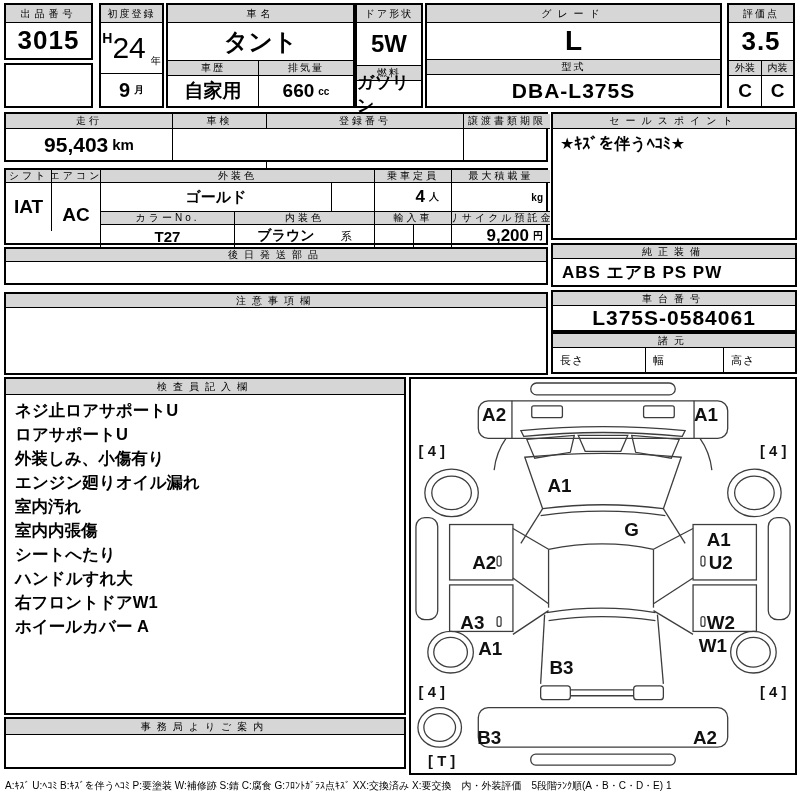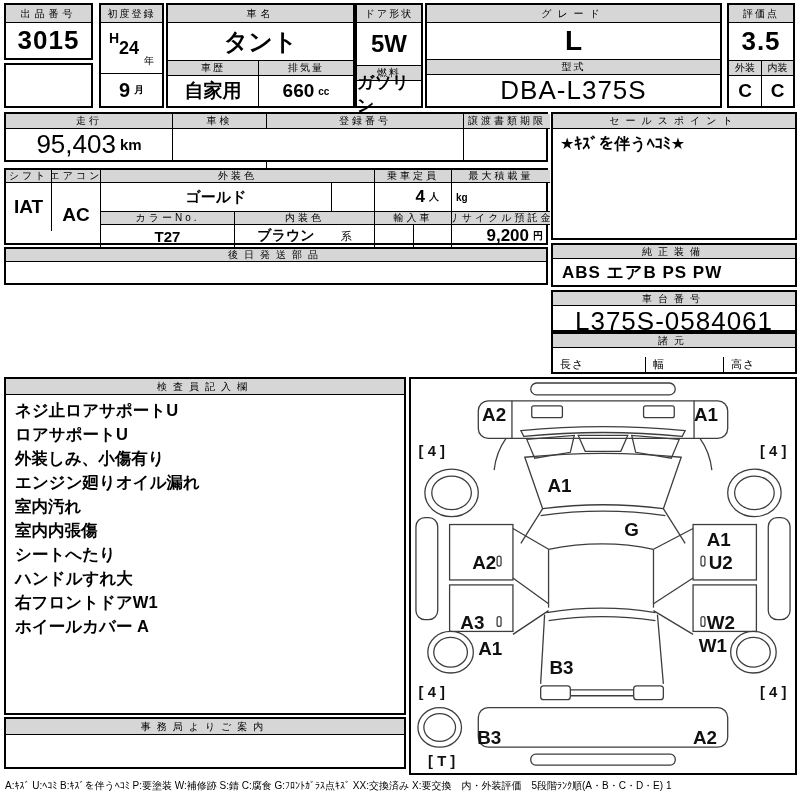--- a/index.html
+++ b/index.html
@@ -8,45 +8,45 @@
   .box{position:absolute;border:2px solid #000;box-sizing:border-box;background:#fff;}
   .col{display:flex;flex-direction:column;}
   .ih{background:#d6d6d6;border-bottom:1px solid #000;display:flex;align-items:center;justify-content:center;
       font-size:10px;letter-spacing:4px;white-space:nowrap;overflow:hidden;flex:none;}
   .h17{height:17px;} .h15{height:15px;} .h14{height:14px;} .h13{height:13px;} .h12{height:12px;}
   .ls2{letter-spacing:2px;} .ls5{letter-spacing:6px;} .tight{letter-spacing:0;}
   .bt{border-top:1px solid #000;}
   .vcen{flex:1;display:flex;align-items:center;justify-content:center;}
   .b26{font-weight:bold;font-size:26px;letter-spacing:1px;}
   .b24{font-weight:bold;font-size:24px;}
-  .b21{font-weight:normal;font-size:26px;}
+  .b21{font-weight:bold;font-size:21px;}
   .b19{font-weight:bold;font-size:19px;}
   .b17{font-weight:bold;font-size:17px;}
   .b15{font-weight:bold;font-size:15px;}
   .unit{font-size:10px;font-weight:bold;margin-left:4px;}
   .subrow{display:flex;flex:none;}
   .subcol{display:flex;flex-direction:column;box-sizing:border-box;}
   .bl{border-left:1px solid #000;}
   
   .ac{position:absolute;box-sizing:border-box;display:flex;align-items:center;justify-content:center;overflow:hidden;}
   .ih2{background:#d6d6d6;font-size:10px;letter-spacing:3px;border-bottom:1px solid #000;border-right:1px solid #000;white-space:nowrap;}
   .iv{border-right:1px solid #000;}
   .bb{border-bottom:1px solid #000;}
   .nbr{border-right:none;}
   .freg{flex:1.6;display:flex;align-items:center;justify-content:center;}
   .era{font-weight:bold;font-size:14px;align-self:flex-start;padding-top:7px;}
-  .n26{font-weight:bold;font-size:18px;}
+  .n26{font-weight:normal;font-size:30px;}
   .n20{font-weight:bold;font-size:20px;}
   .self-end{align-self:flex-end;padding-bottom:5px;margin-left:5px;font-weight:normal;}
   .fregm{flex:1;display:flex;align-items:center;justify-content:center;border-top:1px solid #000;}
   .ph{font-size:12px;letter-spacing:2px;margin-top:33px;}
   .padtext{flex:1;padding:5px 7px;font-weight:bold;font-size:15px;}
   .notes{flex:1;padding:3px 9px;}
   .note{font-weight:bold;font-size:16.5px;line-height:24px;white-space:nowrap;}
-  .spec3{flex:1;display:flex;align-items:flex-end;}
+  .spec3{flex:1;display:flex;}
   .speccell{display:flex;align-items:center;padding-left:7px;font-size:11px;letter-spacing:1px;box-sizing:border-box;}
   .legend{position:absolute;left:5px;top:779px;width:792px;font-size:10px;white-space:nowrap;letter-spacing:0;}
   svg .ln{stroke:#3d3d3d;stroke-width:1.3;fill:none;}
   svg text.mk{font-family:"Liberation Sans","DejaVu Sans",sans-serif;font-weight:bold;font-size:19px;text-anchor:middle;fill:#101010;}
   svg text.mks{font-size:15px;}
 </style>
 </head>
 <body>
 
 <div class="sheet">
@@ -139,21 +139,21 @@
     <div class="ac ih2 tight nbr" style="left:446px;top:0;width:98px;height:13px">最大積載量</div>
 
     <div class="ac iv b19" style="left:0;top:13px;width:46px;height:48px">IAT</div>
     <div class="ac iv b19" style="left:46px;top:13px;width:49px;height:64px">AC</div>
     <div class="ac iv bb b15" style="left:95px;top:13px;width:231px;height:29px">ゴールド</div>
     <div class="ac iv bb" style="left:326px;top:13px;width:43px;height:29px"></div>
     <div class="ac iv bb" style="left:369px;top:13px;width:77px;height:29px;justify-content:flex-end;padding-right:12px">
       <span class="b17">4</span>
       <span class="unit">人</span>
     </div>
-    <div class="ac bb nbr" style="left:446px;top:13px;width:98px;height:29px;justify-content:flex-start;padding-right:7px">
+    <div class="ac bb nbr" style="left:446px;top:13px;width:98px;height:29px;justify-content:flex-end;padding-right:7px">
       <span class="unit">kg</span>
     </div>
 
     <div class="ac ih2 tight" style="left:95px;top:42px;width:134px;height:13px">カラーNo.</div>
     <div class="ac ih2" style="left:229px;top:42px;width:140px;height:13px">内装色</div>
     <div class="ac ih2" style="left:369px;top:42px;width:77px;height:13px">輸入車</div>
     <div class="ac ih2 tight nbr" style="left:446px;top:42px;width:98px;height:13px">リサイクル預託金</div>
 
     <div class="ac iv b15" style="left:95px;top:55px;width:134px;height:22px">T27</div>
     <div class="ac iv" style="left:229px;top:55px;width:140px;height:22px">
@@ -163,20 +163,24 @@
     <div class="ac iv" style="left:369px;top:55px;width:39px;height:22px"></div>
     <div class="ac iv" style="left:408px;top:55px;width:38px;height:22px"></div>
     <div class="ac nbr" style="left:446px;top:55px;width:98px;height:22px;justify-content:flex-end;padding-right:7px">
       <span class="b17">9,200</span>
       <span class="unit">円</span>
     </div>
   </div>
 
   <div class="box col" style="left:4px;top:247px;width:544px;height:38px">
     <div class="ih h12 ls5">後日発送部品</div>
+    <div class="vcen"></div>
+  </div>
+  <div class="box col" style="left:4px;top:292px;width:544px;height:83px">
+    <div class="ih h13 ls5">注意事項欄</div>
     <div class="vcen"></div>
   </div>
 
   <div class="box col" style="left:551px;top:112px;width:246px;height:128px">
     <div class="ih h14 ls5">セールスポイント</div>
     <div class="padtext" style="font-size:16px">★ｷｽﾞを伴うﾍｺﾐ★</div>
   </div>
   <div class="box col" style="left:551px;top:243px;width:246px;height:44px">
     <div class="ih h13 ls5">純正装備</div>
     <div style="flex:1;display:flex;align-items:center;padding-left:9px;font-weight:bold;font-size:17px;letter-spacing:1px">ABS エアB PS PW</div>

